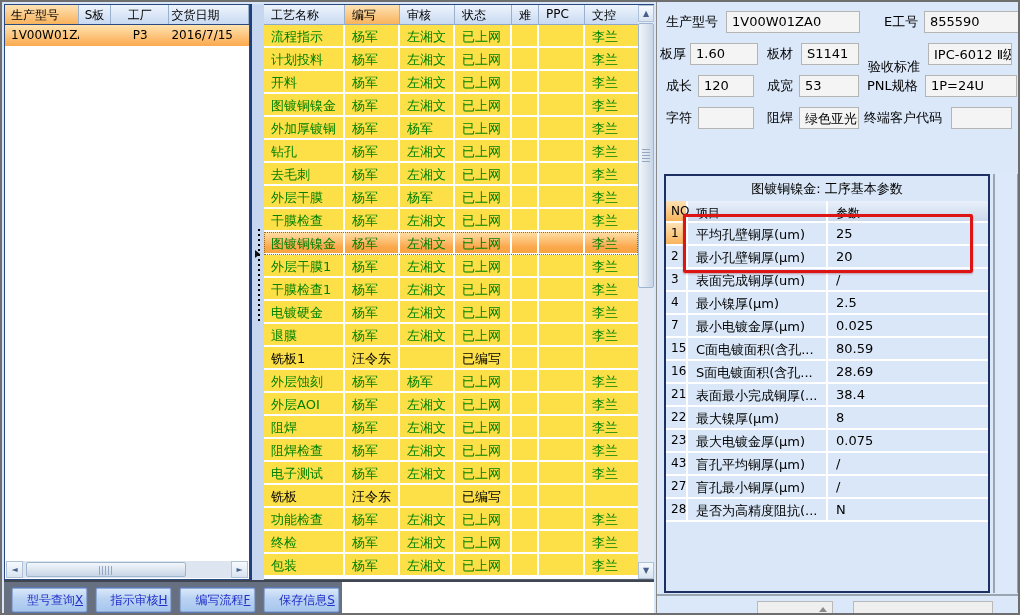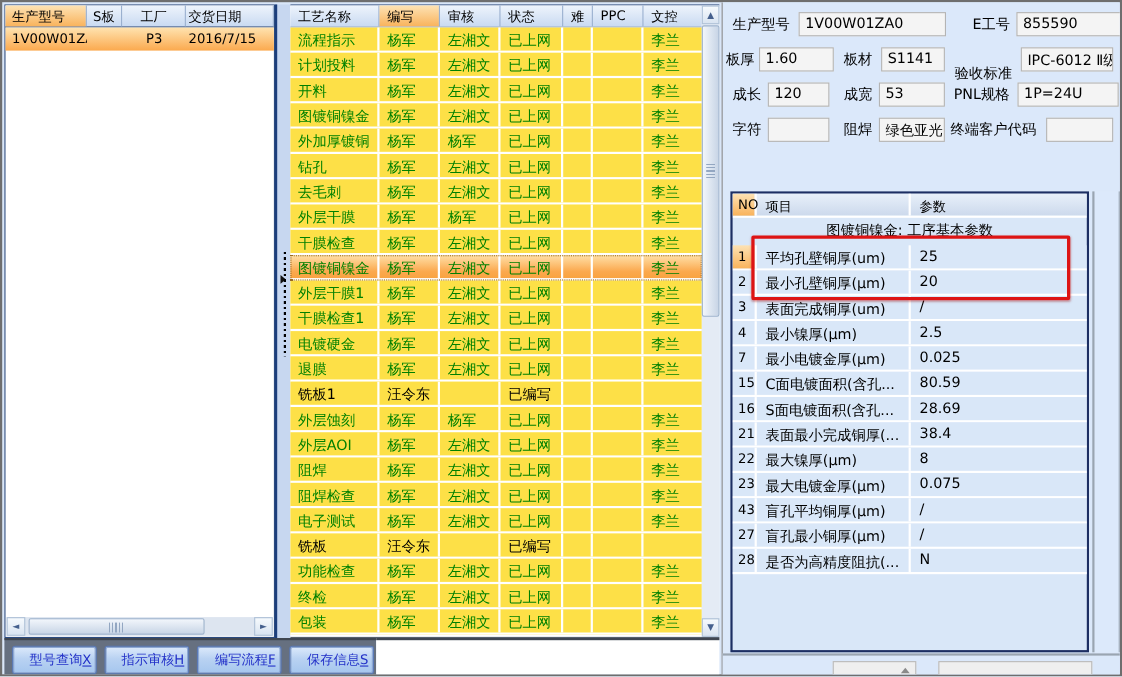--- a/index.html
+++ b/index.html
@@ -406,26 +406,26 @@
     <div class="frow" data-name="field-row-4">
       <span class="flabel" data-name="field-silkscreen-label">字符</span>
       <div class="fval" data-name="field-silkscreen-value"></div>
       <span class="flabel" data-name="field-soldermask-label">阻焊</span>
       <div class="fval" data-name="field-soldermask-value">绿色亚光</div>
       <span class="flabel" data-name="field-endcustomer-label">终端客户代码</span>
       <div class="fval" data-name="field-endcustomer-value"></div>
     </div>
 
     <div id="param-box" data-name="param-table">
+      <div id="param-title" data-name="param-table-title">图镀铜镍金: 工序基本参数</div>
       <div id="param-header" data-name="param-table-header">
           <div class="qno hl" data-name="param-col-header-no">NO</div>
           <div class="qitem" data-name="param-col-header-item">项目</div>
           <div class="qval" data-name="param-col-header-value">参数</div>
         </div>
-      <div id="param-title" data-name="param-table-title">图镀铜镍金: 工序基本参数</div>
       <div id="param-body" data-name="param-table-body">
           <div class="qrow" data-name="param-row">
             <div class="qno hl" data-name="param-row-no">1</div>
             <div class="qitem" data-name="param-row-item">平均孔壁铜厚(um)</div>
             <div class="qval" data-name="param-row-value">25</div>
           </div>
           <div class="qrow" data-name="param-row">
             <div class="qno" data-name="param-row-no">2</div>
             <div class="qitem" data-name="param-row-item">最小孔壁铜厚(μm)</div>
             <div class="qval" data-name="param-row-value">20</div>

